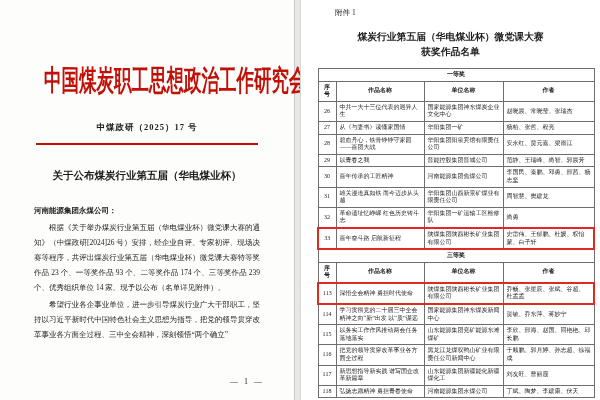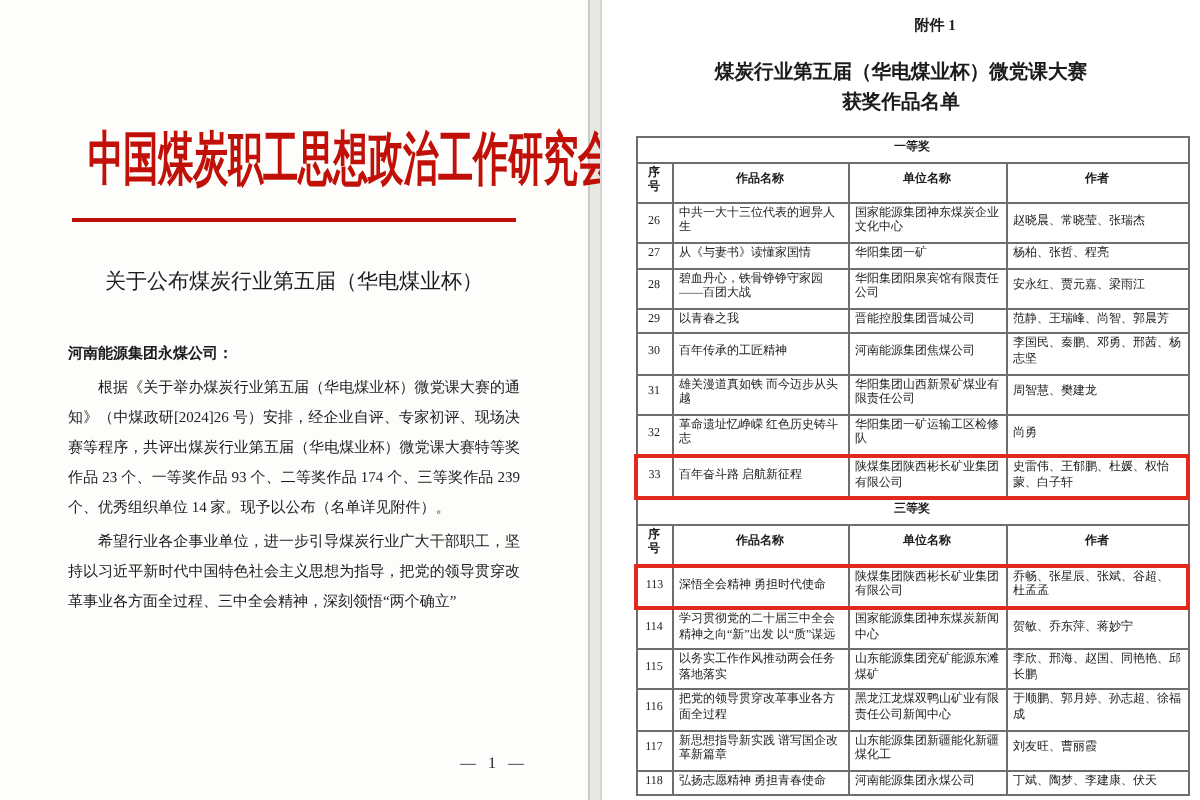--- a/index.html
+++ b/index.html
@@ -25,35 +25,35 @@
   .doc-number {
     margin-top:22px; text-align:center;
     font-size:8.5px; font-weight:bold; letter-spacing:1px;
   }
   .red-rule {
     margin:9px auto 0 auto; width:222px; height:2px;
     background:var(--accent,#c01008);
   }
   .subject {
     margin-top:22px; text-align:center;
-    font-size:10.5px; font-weight:normal; line-height:17px;
+    font-size:10.5px; font-weight:bold; line-height:17px;
   }
   .body-text { padding:0 34px; }
   .salutation { margin-top:19px; font-size:7.5px; line-height:15px; font-weight:bold; }
   .para {
     margin-top:2px; font-size:7.5px; line-height:15px;
     text-align:justify; text-indent:2em;
   }
   .page-num {
     position:absolute; right:30px; bottom:14px;
     font-size:8px; letter-spacing:2px;
   }
 
   
-  .attachment { margin:8px 0 0 34px; font-size:7.5px; font-weight:bold;text-align:center; }
+  .attachment { margin:8px 0 0 34px; font-size:7.5px; font-weight:normal; }
   .r-title { margin-top:11px; text-align:center; font-size:9.8px; font-weight:bold; line-height:15px; }
 
   table.awards {
     margin:9px 0 0 16px; width:276px;
     border-collapse:collapse; table-layout:fixed;
     border:1.5px solid #4a4a4a;
   }
   table.awards td {
     border:0.8px solid #6e6e6e;
     font-size:6px; line-height:7.6px;
@@ -67,20 +67,21 @@
 
   tr.hl td { border-top:2px solid var(--hl,#e2291f); border-bottom:2px solid var(--hl,#e2291f); }
   tr.hl td:first-child { border-left:2px solid var(--hl,#e2291f); }
   tr.hl td:last-child  { border-right:2px solid var(--hl,#e2291f); }
 </style>
 </head>
 <body>
 
 <div class="page page-left">
   <div class="org-title">中国煤炭职工思想政治工作研究会文件</div>
+  <div class="doc-number">中煤政研（2025）17 号</div>
   <div class="red-rule"></div>
   <div class="subject">
     <div>关于公布煤炭行业第五届（华电煤业杯）</div>
   </div>
   <div class="body-text">
     <div class="salutation">河南能源集团永煤公司：</div>
     <div class="para">根据《关于举办煤炭行业第五届（华电煤业杯）微党课大赛的通知》（中煤政研[2024]26 号）安排，经企业自评、专家初评、现场决赛等程序，共评出煤炭行业第五届（华电煤业杯）微党课大赛特等奖作品 23 个、一等奖作品 93 个、二等奖作品 174 个、三等奖作品 239 个、优秀组织单位 14 家。现予以公布（名单详见附件）。</div>
     <div class="para">希望行业各企事业单位，进一步引导煤炭行业广大干部职工，坚持以习近平新时代中国特色社会主义思想为指导，把党的领导贯穿改革事业各方面全过程、三中全会精神，深刻领悟“两个确立”</div>
   </div>
   <div class="page-num">— 1 —</div>

